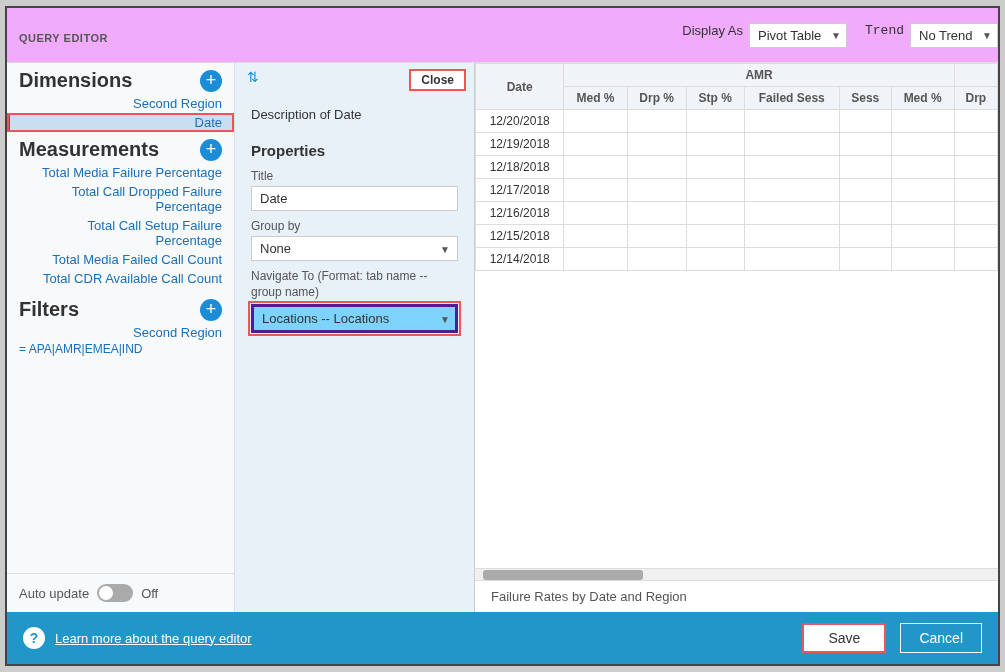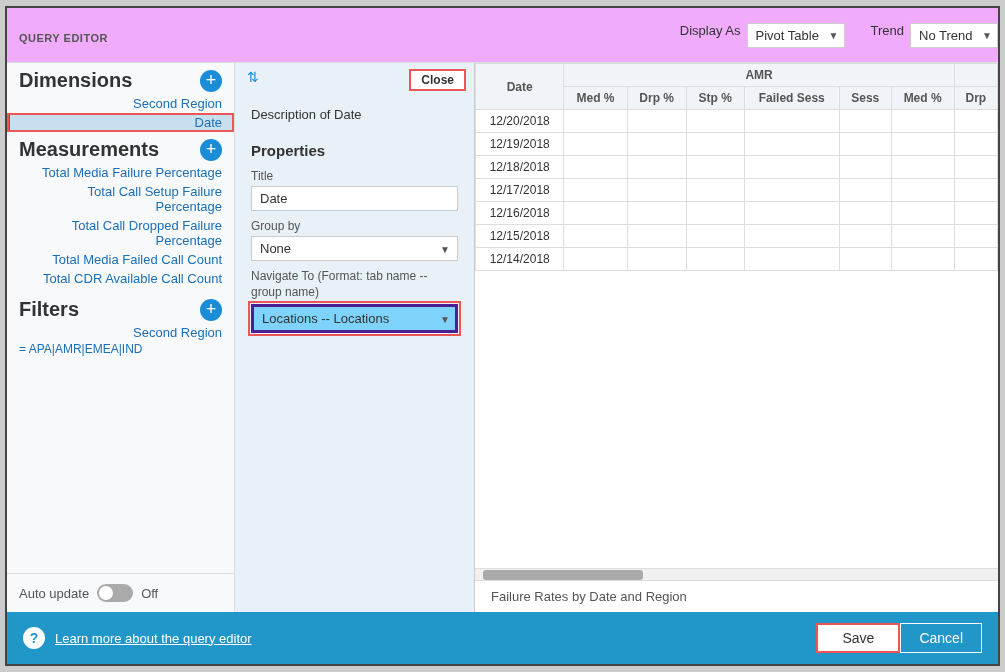--- a/index.html
+++ b/index.html
@@ -62,21 +62,22 @@
       right: 6px;
       top: 50%;
       transform: translateY(-50%);
       pointer-events: none;
       color: #555;
     }
 
     .trend-label {
       font-size: 13px;
       color: #333;
-      margin-left: 20px;
+      margin-left: 12px;
+      font-family: Liberation Mono, monospace;
     }
 
     
     .body-area {
       display: flex;
       flex: 1;
       overflow: hidden;
     }
 
     
@@ -424,21 +425,21 @@
     .learn-more-text {
       font-size: 13px;
       color: #fff;
       cursor: pointer;
       text-decoration: underline;
     }
 
     .bottom-right-btns {
       margin-left: auto;
       display: flex;
-      gap: 0;
+      gap: 14px;
     }
 
     .save-btn {
       background: #fff;
       border: 2px solid #e55;
       color: #333;
       font-size: 14px;
       padding: 5px 24px;
       cursor: pointer;
       font-weight: 500;
@@ -499,24 +500,24 @@
 
       <div class="measurements-section">
         <div class="section-title-row">
           <span class="section-title">Measurements</span>
           <div class="add-btn">+</div>
         </div>
         <div class="sidebar-item">
           <span>Total Media Failure Percentage</span>
         </div>
         <div class="sidebar-item">
+          <span>Total Call Dropped Failure Percentage</span>
+        </div>
+        <div class="sidebar-item">
           <span>Total Call Setup Failure Percentage</span>
-        </div>
-        <div class="sidebar-item">
-          <span>Total Call Dropped Failure Percentage</span>
         </div>
         <div class="sidebar-item">
           <span>Total Media Failed Call Count</span>
         </div>
         <div class="sidebar-item">
           <span>Total CDR Available Call Count</span>
         </div>
       </div>
 
       <div class="filters-section">

